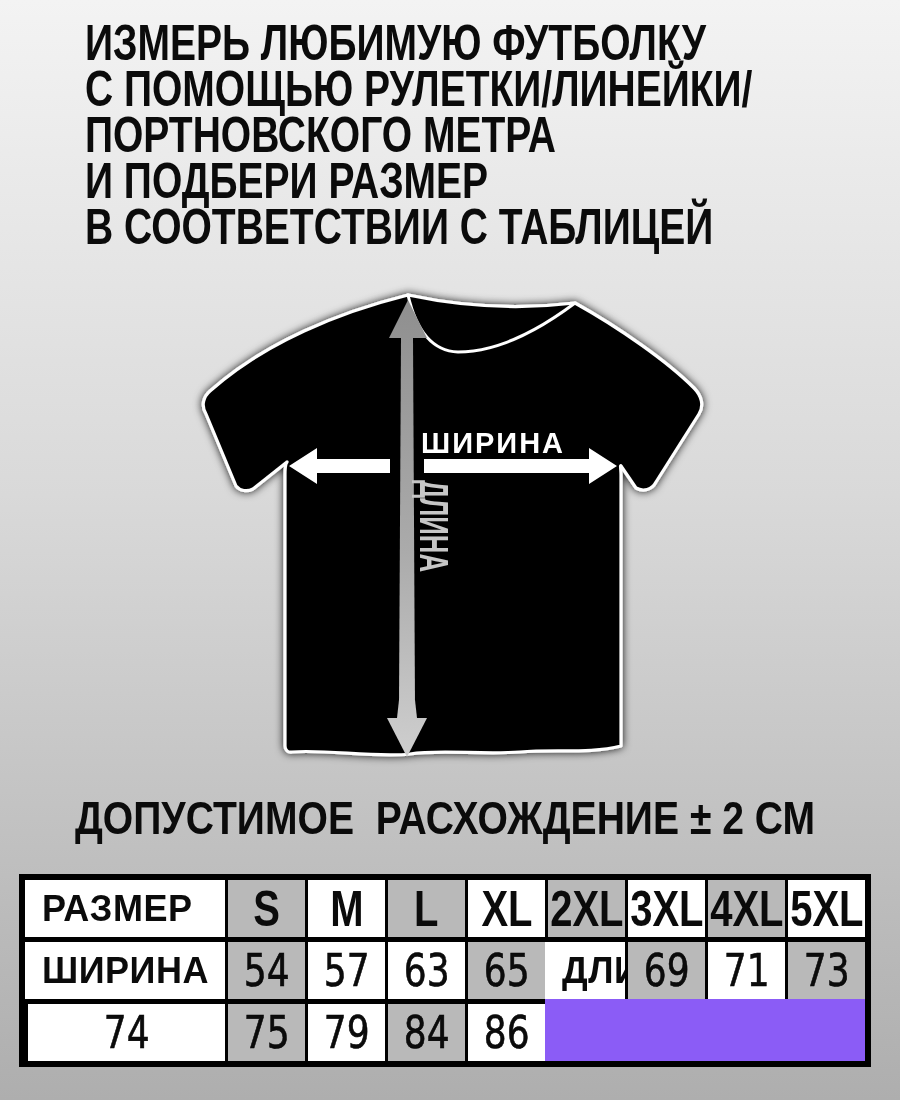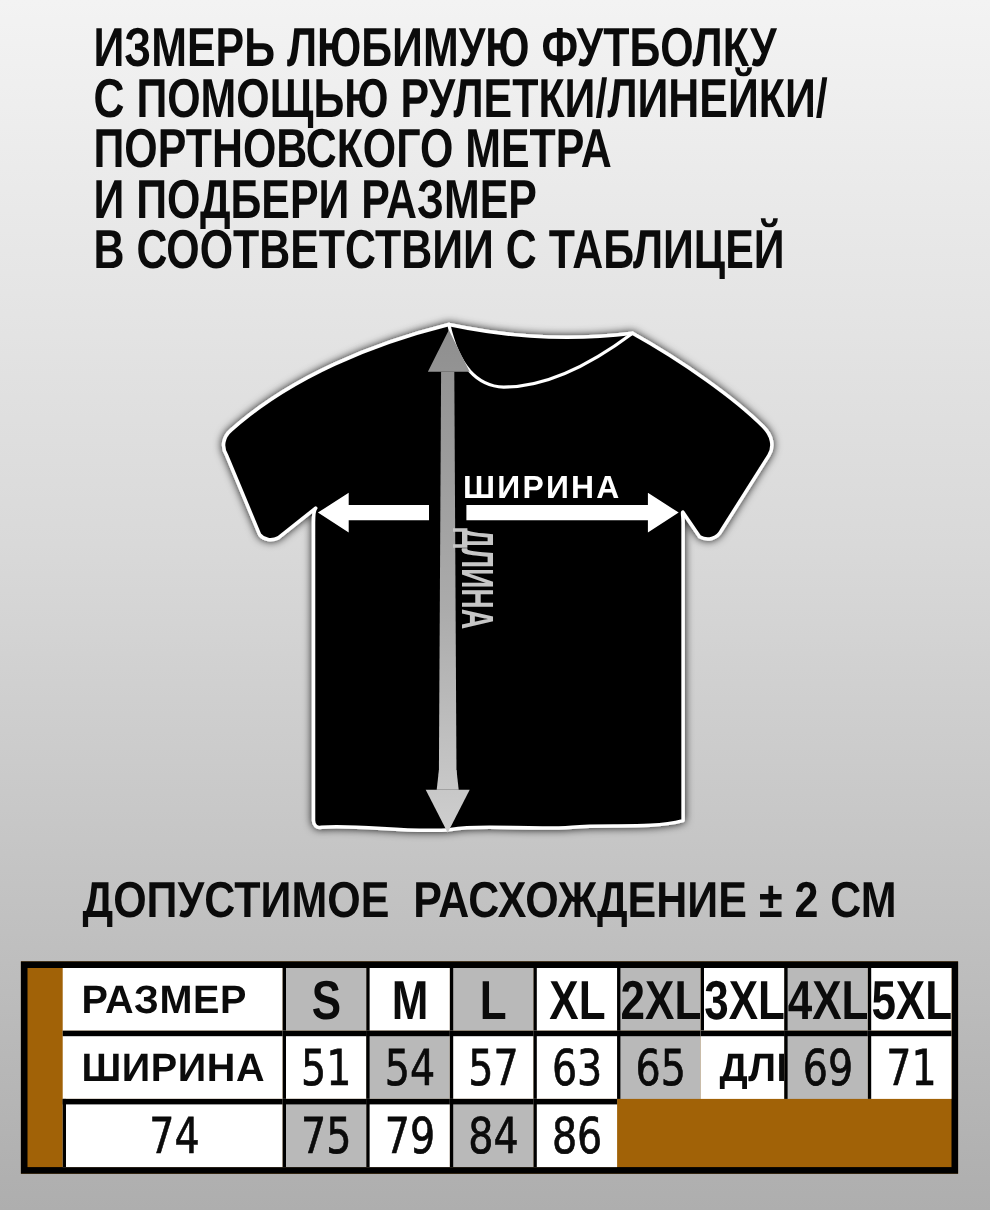--- a/index.html
+++ b/index.html
@@ -17,24 +17,23 @@
   
   .shirt-wrap{position:absolute;left:160px;top:275px;width:580px;height:510px;}
   
   .allowance{
     position:absolute;left:75px;top:795px;font-size:46px;font-weight:700;
     line-height:1;white-space:pre;transform:scaleX(0.85);transform-origin:0 50%;
   }
   
   .size-table{
     position:absolute;left:19px;top:874px;width:852px;height:193px;
-    box-sizing:border-box;border:6px solid #000;background:#a16207;
+    box-sizing:border-box;border:6px solid #000;background:#8b5cf6;
     display:grid;grid-template-columns:200px repeat(8,1fr);
     grid-template-rows:57px 62px 62px;
-    padding-left:32px;
   }
   .cell{
     display:flex;align-items:center;justify-content:center;
     box-sizing:border-box;background:#fff;overflow:hidden;
   }
   .cell.alt{background:#b9b9b9;}
   .cell.bl{border-left:3px solid #000;}
   .cell.bt{border-top:5px solid #000;}
   .cell.rowlab{justify-content:flex-start;padding-left:17px;}
   .rowlab span{font-size:36px;font-weight:700;letter-spacing:0.5px;white-space:nowrap;}
@@ -144,23 +143,20 @@
   <div class="cell sz alt bl">
       <span>4XL</span>
     </div>
   <div class="cell sz bl">
       <span>5XL</span>
     </div>
 
   <div class="cell rowlab bt">
       <span>ШИРИНА</span>
     </div>
-  <div class="cell num bl bt">
-      <span>51</span>
-    </div>
   <div class="cell num alt bl bt">
       <span>54</span>
     </div>
   <div class="cell num bl bt">
       <span>57</span>
     </div>
   <div class="cell num bl bt">
       <span>63</span>
     </div>
   <div class="cell num alt bl bt">
@@ -169,20 +165,23 @@
 
   <div class="cell rowlab bt">
       <span>ДЛИНА</span>
     </div>
   <div class="cell num alt bl bt">
       <span>69</span>
     </div>
   <div class="cell num bl bt">
       <span>71</span>
     </div>
+  <div class="cell num alt bl bt">
+      <span>73</span>
+    </div>
   <div class="cell num bl bt">
       <span>74</span>
     </div>
   <div class="cell num alt bl bt">
       <span>75</span>
     </div>
   <div class="cell num bl bt">
       <span>79</span>
     </div>
   <div class="cell num alt bl bt">

